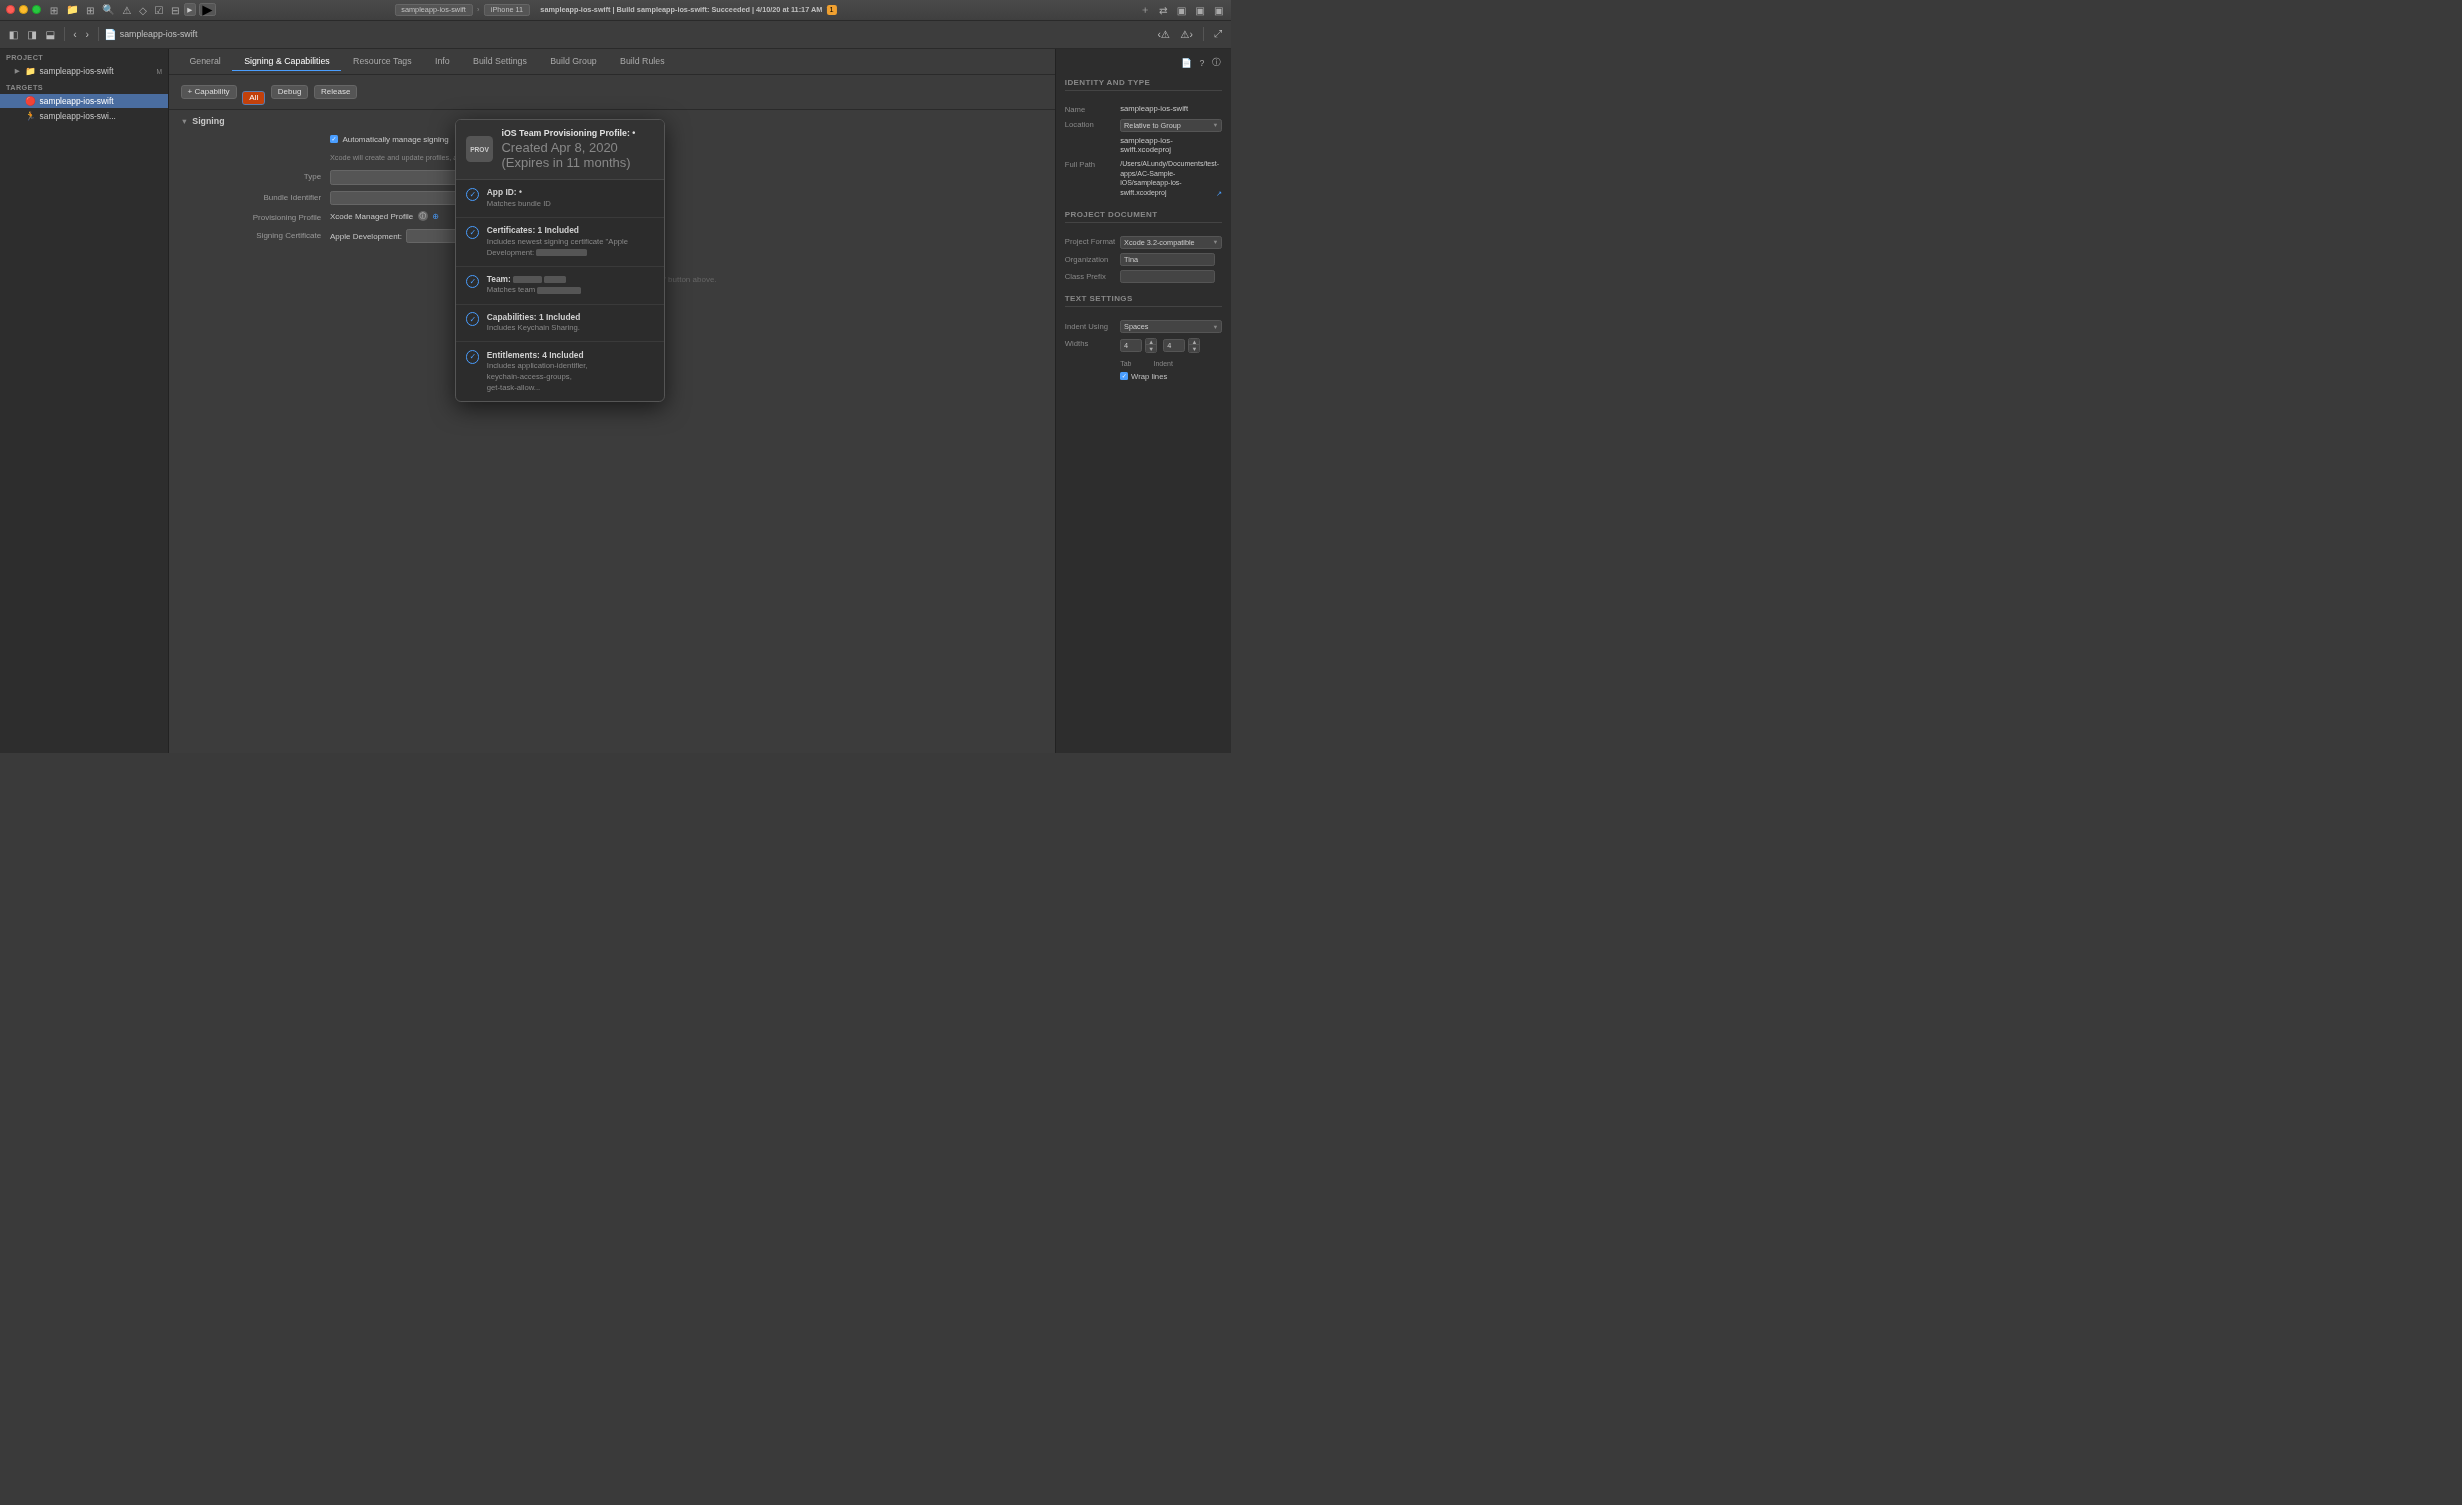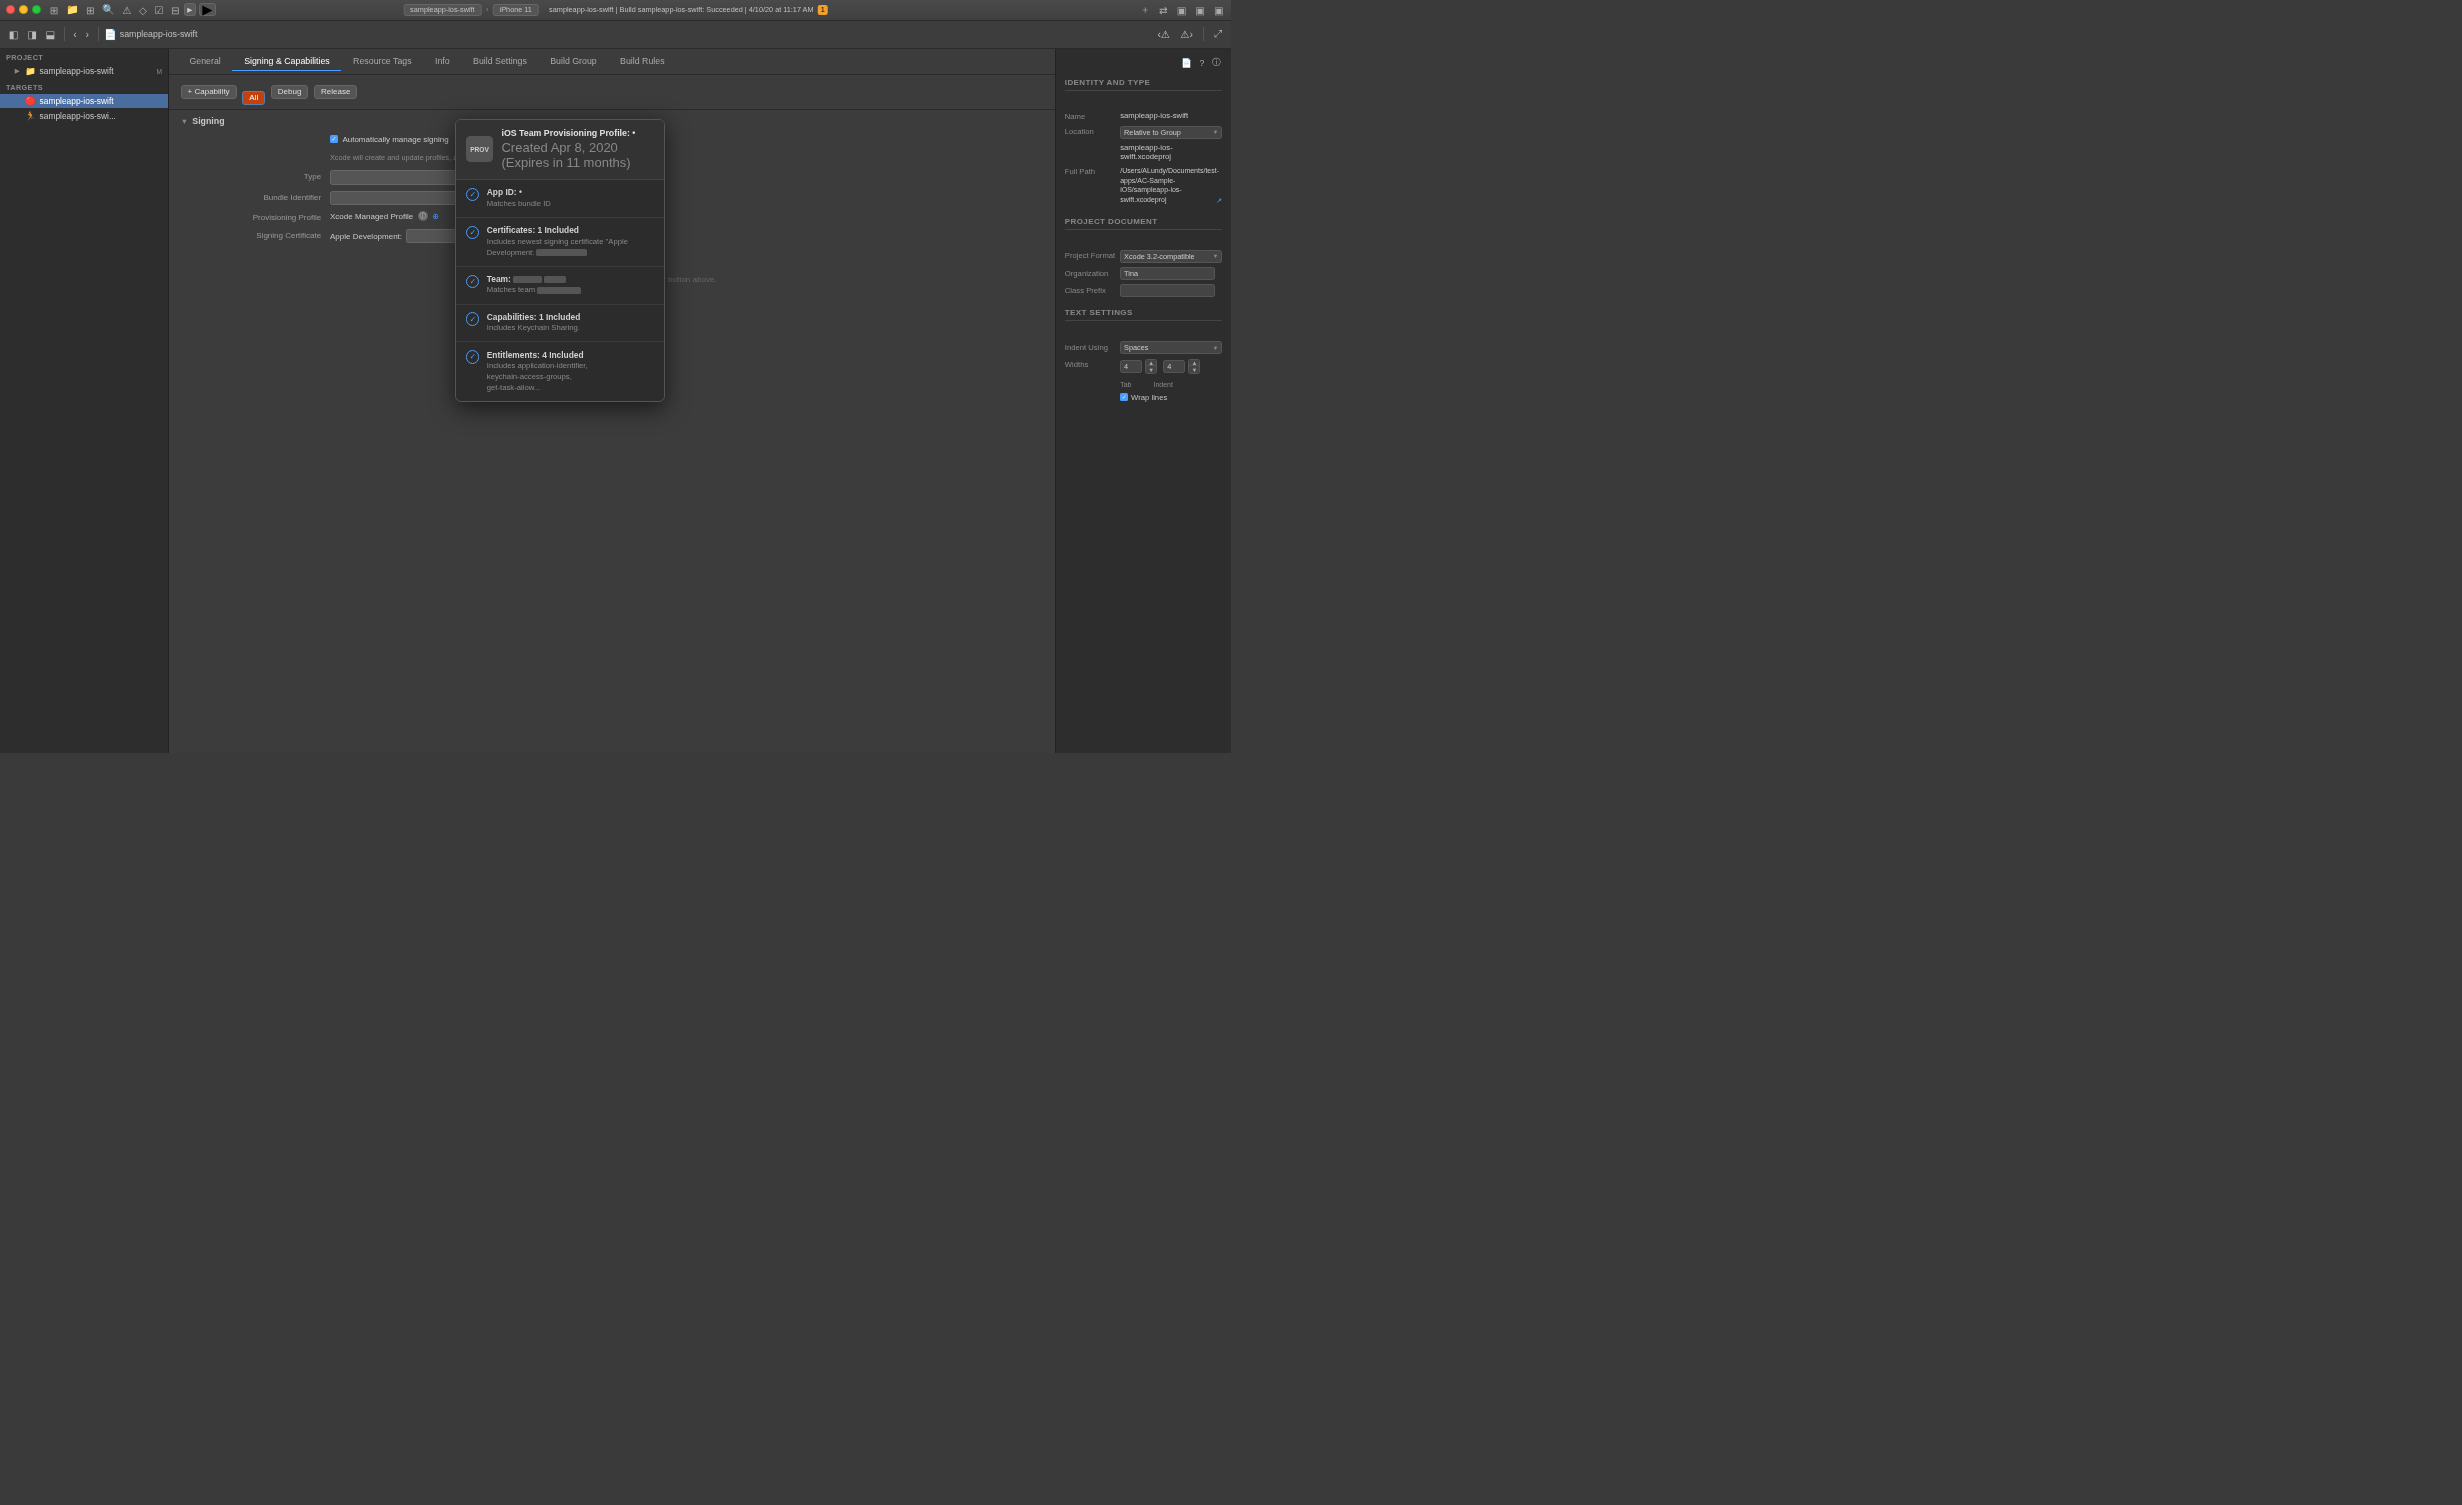--- a/index.html
+++ b/index.html
@@ -377,21 +377,21 @@
     }
     .panel-section {
       margin-bottom: 11.7px;
     }
     .panel-section-title {
       font-size: 8px;
       font-weight: 700;
       color: #888;
       text-transform: uppercase;
       letter-spacing: 0.4px;
-      margin-bottom: 20px;
+      margin-bottom: 13px;
       padding-bottom: 2.9px;
       border-bottom: 0.7px solid #444;
     }
     .panel-row {
       display: flex;
       align-items: flex-start;
       margin-bottom: 4.4px;
       gap: 4.4px;
     }
     .panel-label {
@@ -598,21 +598,21 @@
   </div>
   <div style="width:11.7px;height:13.2px;background:#5a5a5a;border-radius:2.2px;border:0.7px solid #666;display:flex;align-items:center;justify-content:center;margin-left:2.9px;">
     <span style="font-size:6.6px;color:#ccc;">▶</span>
   </div>
   <button class="play-btn" style="margin-left:2.9px;">▶</button>
 
   <div class="title-bar-center">
     <span style="background:#555;border:0.7px solid #666;border-radius:2.2px;padding:0.7px 5.9px;font-size:7.3px;color:#c0c0c0;">sampleapp-ios-swift</span>
     <span style="color:#888;font-size:7.3px;">›</span>
     <span style="background:#555;border:0.7px solid #666;border-radius:2.2px;padding:0.7px 5.9px;font-size:7.3px;color:#c0c0c0;">iPhone 11</span>
-    <span style="font-size:7.3px;color:#c0c0c0;margin-left:5.9px;">sampleapp-ios-swift | Build sampleapp-ios-swift: Succeeded | 4/10/20 at 11:17 AM</span>
+    <span style="font-size:7.3px;color:#c0c0c0;margin-left:5.9px;font-weight:bold;">sampleapp-ios-swift | Build sampleapp-ios-swift: Succeeded | 4/10/20 at 11:17 AM</span>
     <span class="warning-badge">1</span>
   </div>
 
   <div class="title-bar-right">
     <button class="icon-btn">＋</button>
     <button class="icon-btn">⇄</button>
     <button class="icon-btn">▣</button>
     <button class="icon-btn">▣</button>
     <button class="icon-btn">▣</button>
   </div>

